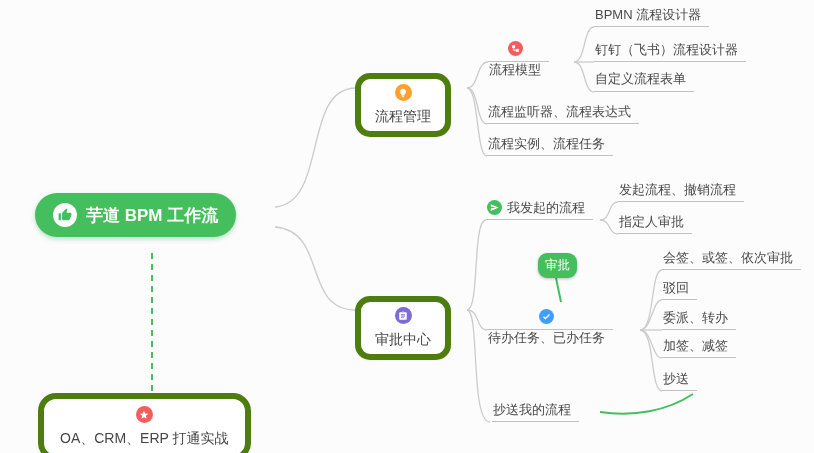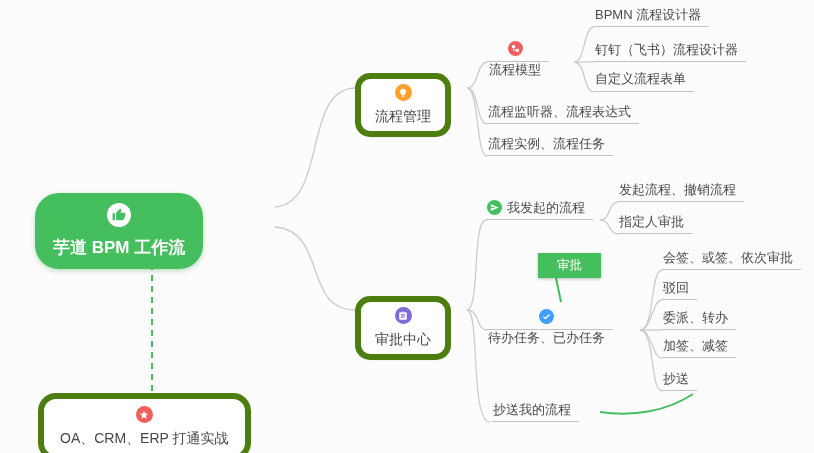--- a/index.html
+++ b/index.html
@@ -33,25 +33,24 @@
     background:#fff; border:6px solid #4d7c0f; border-radius:15px;
     padding:5px 14px; font-size:14px; color:#464646; white-space:nowrap;
     box-shadow:0 1px 2px rgba(0,0,0,.04);
     flex-direction:column;
   }
   .root-node{
     position:absolute; display:flex; align-items:center; gap:9px;
     background:var(--green); border-radius:24px; padding:10px 18px;
     font-size:17px; font-weight:700; color:#fff; white-space:nowrap;
     box-shadow:0 2px 5px rgba(60,160,80,.35);
-    flex-direction:column;
   }
   .badge{
     position:absolute; background:var(--green); color:#fff;
-    font-size:12.5px; padding:4px 19px; border-radius:0; white-space:nowrap;
+    font-size:12.5px; padding:4px 7px; border-radius:9px; white-space:nowrap;
     box-shadow:0 1px 3px rgba(0,0,0,.25);
   }
 
   
   .cicon{width:15px;height:15px;border-radius:50%;display:inline-flex;
     align-items:center;justify-content:center;flex:0 0 auto;}
   .cicon svg{width:9px;height:9px;display:block;}
   .cicon.lg{width:17px;height:17px;} .cicon.lg svg{width:10px;height:10px;}
   .cicon.xl{width:24px;height:24px;background:#fff;} .cicon.xl svg{width:14px;height:14px;}
   .bg-green{background:var(--green);} .bg-orange{background:var(--orange);}

